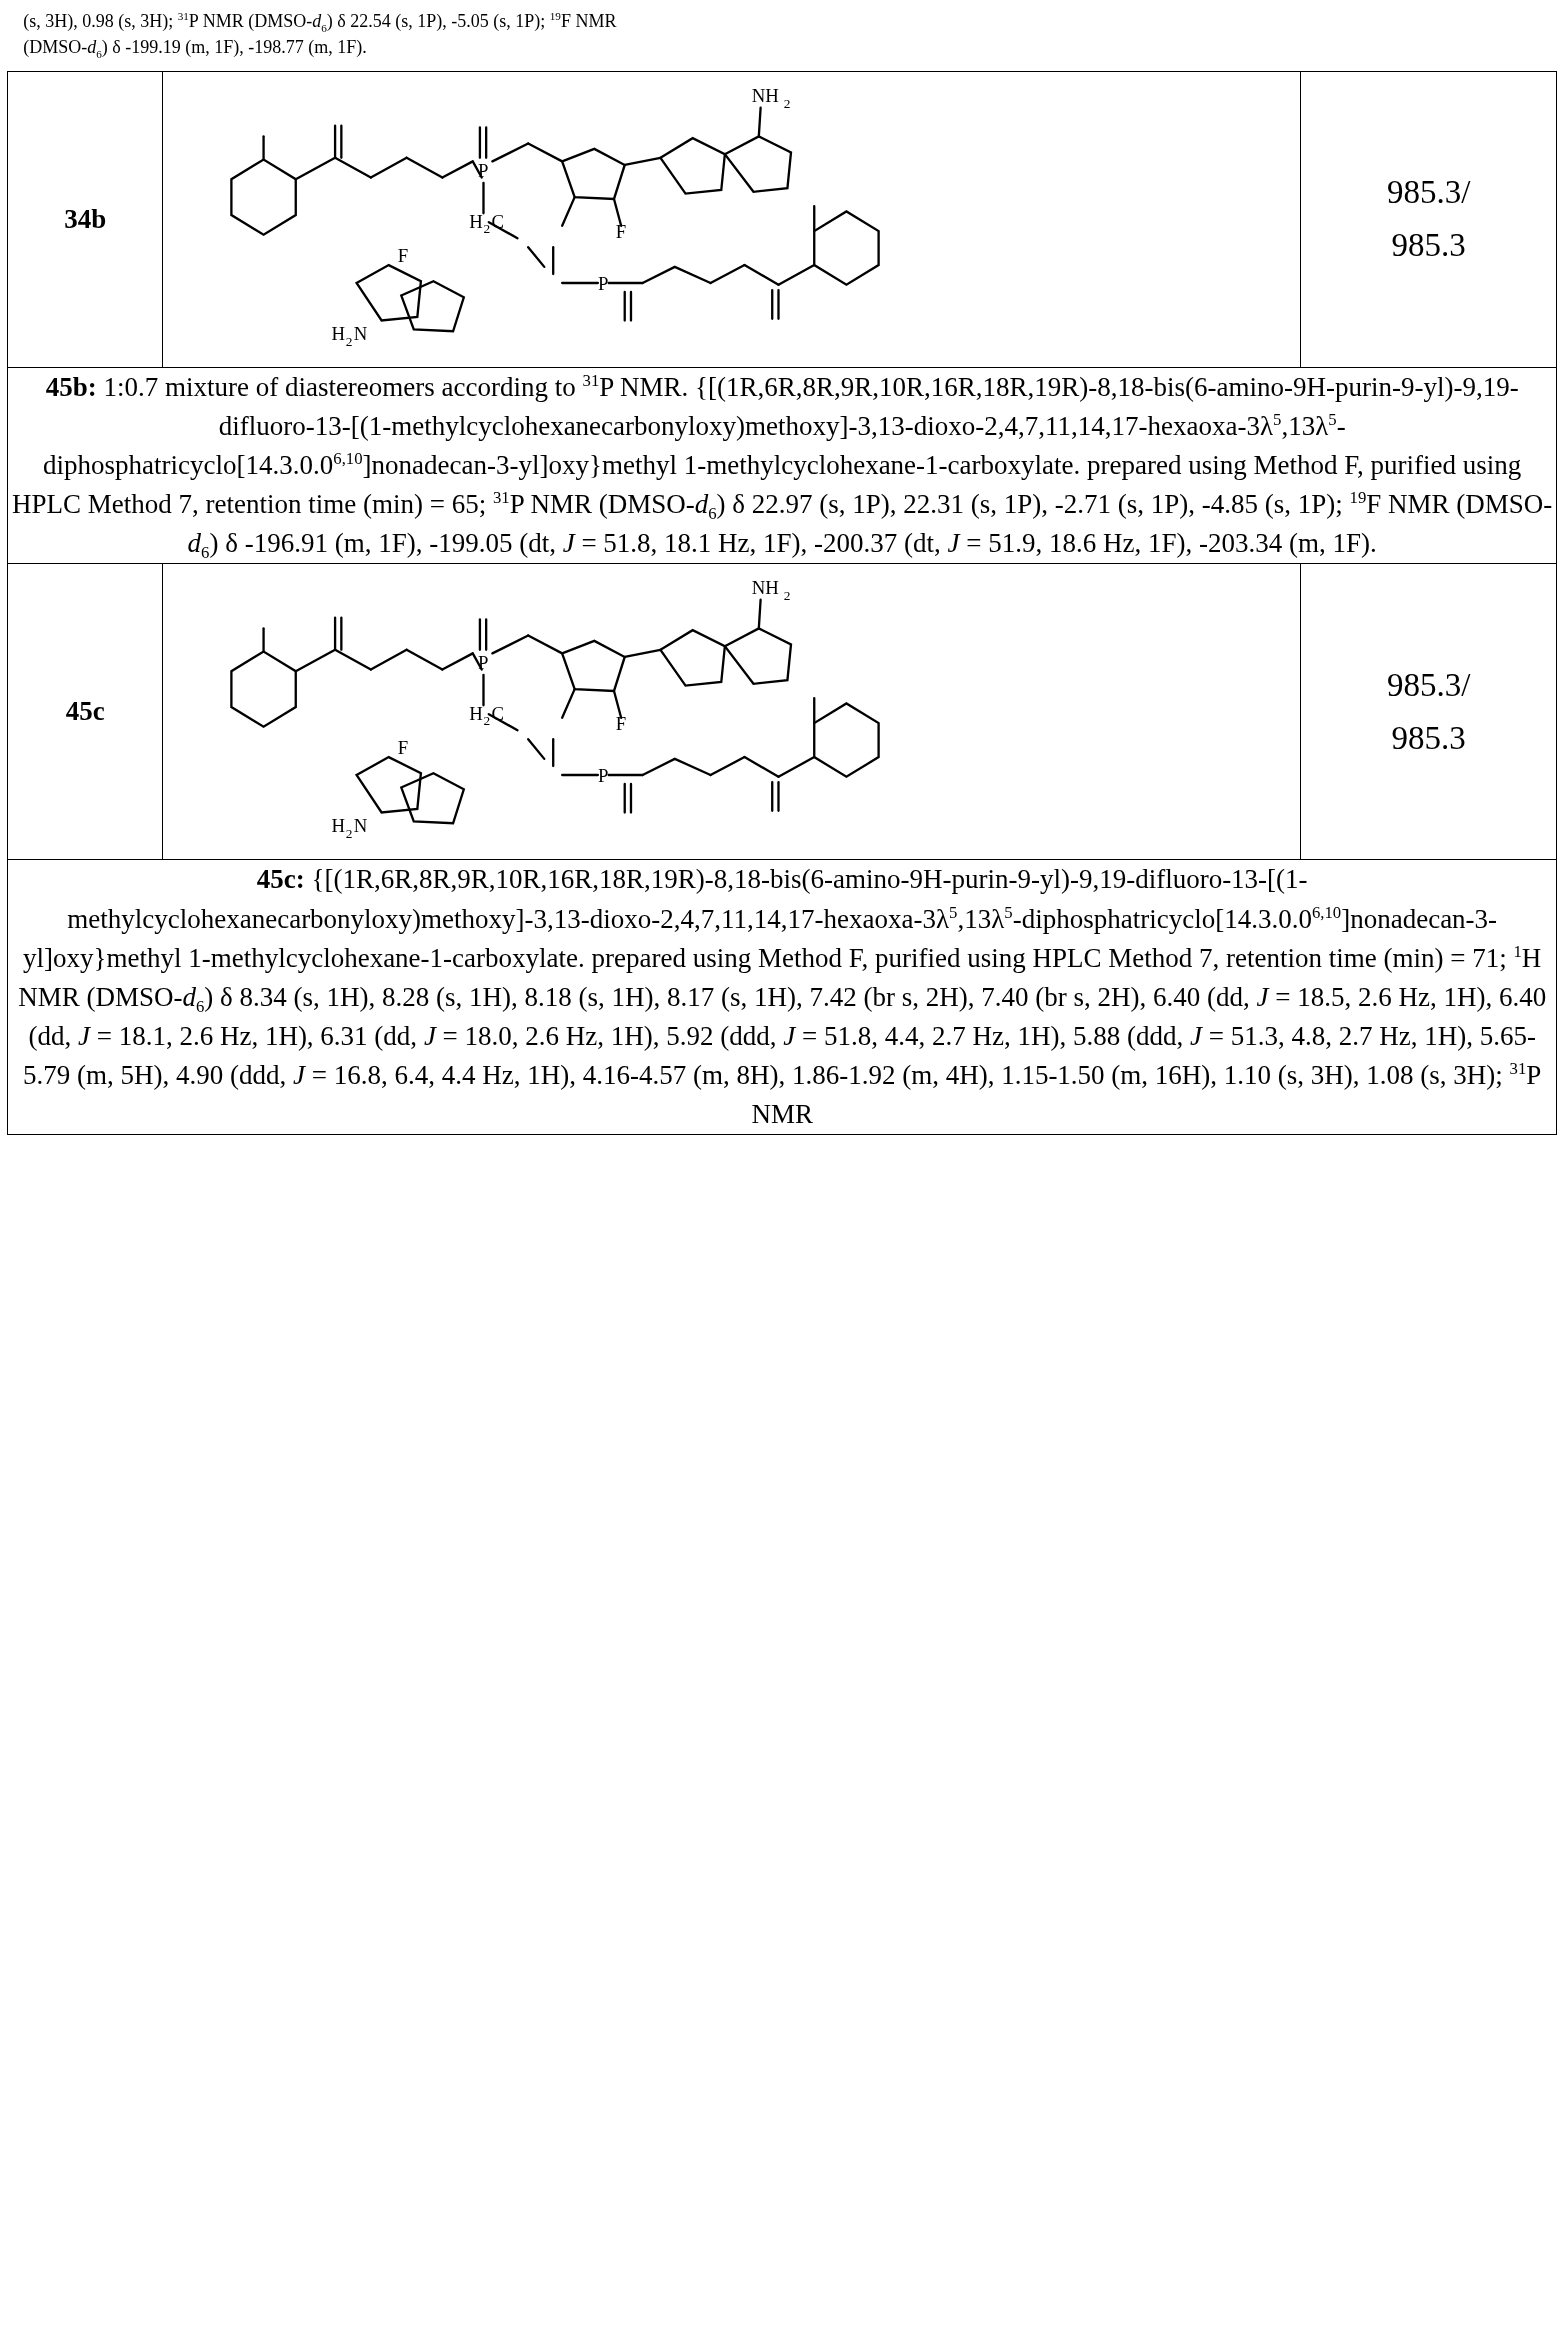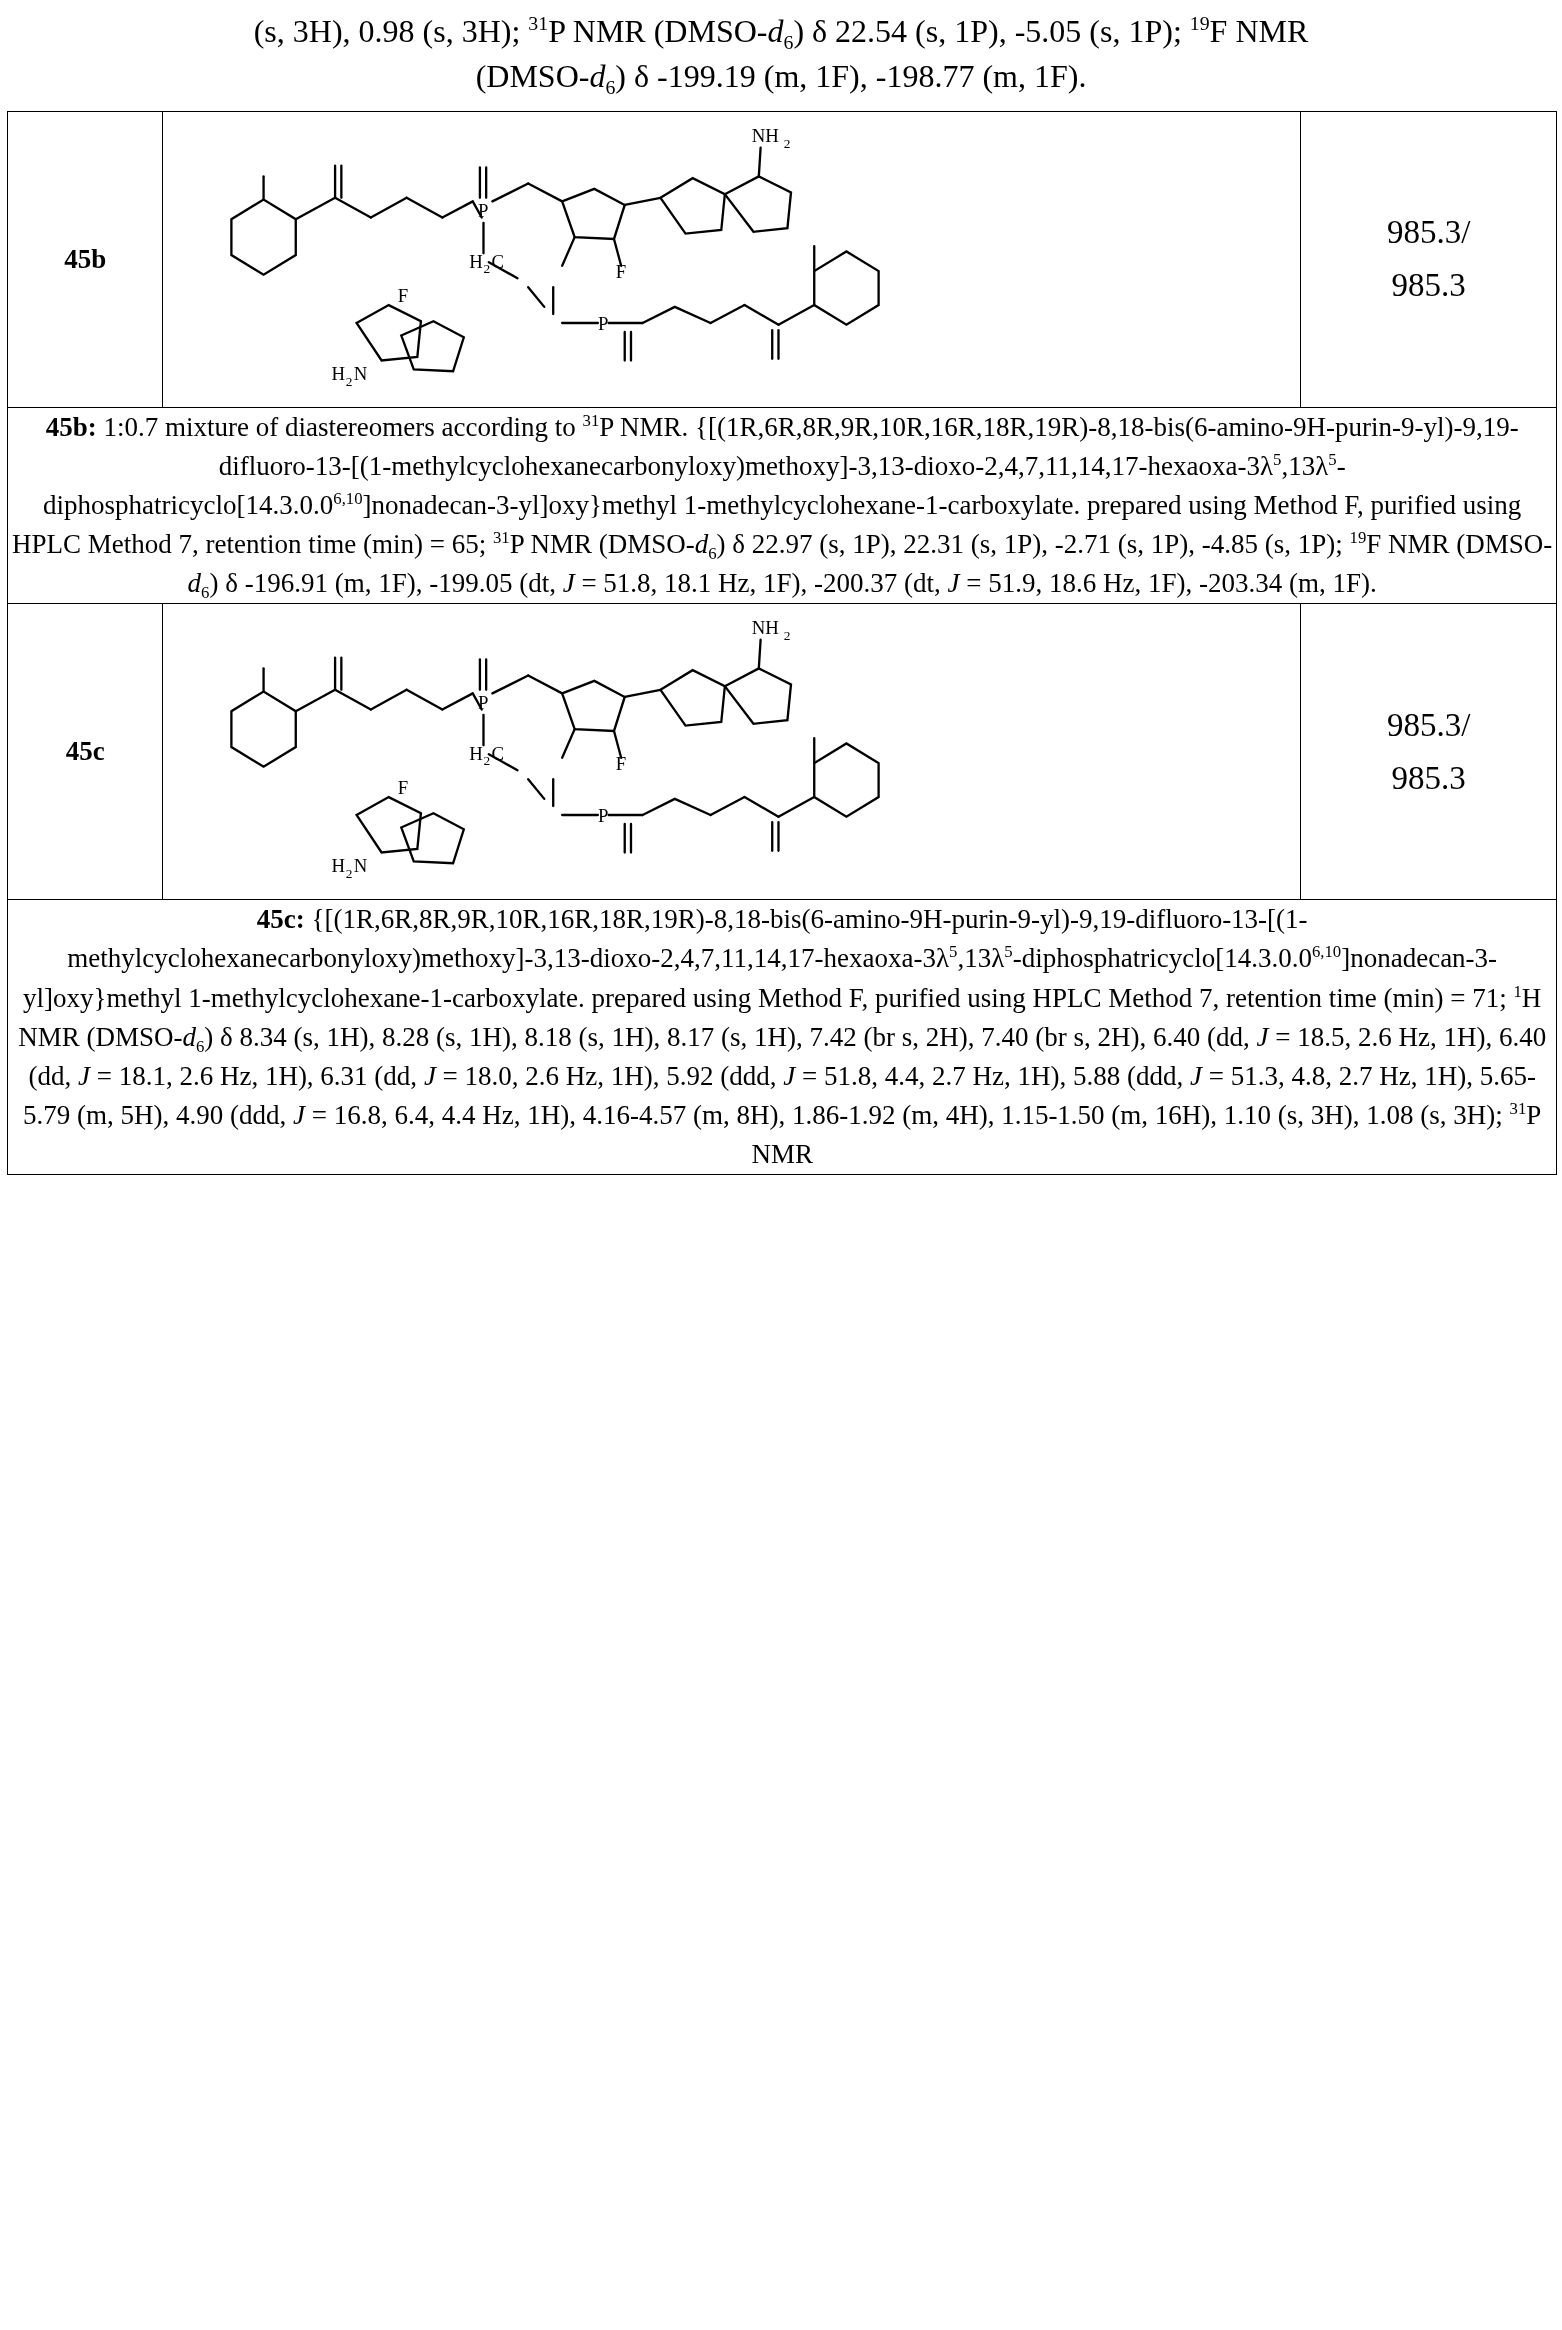--- a/index.html
+++ b/index.html
@@ -8,23 +8,22 @@
     font-family:"Liberation Serif", serif;
     color:#000;
   }
   .page{
     width:1562px;
     box-sizing:border-box;
     padding:0 7.2px 0 7.2px;
   }
   
   .top-para{
-    font-size:32px;
+    font-size:18px;
     line-height:1.42;
-    text-align:center;
     padding:9px 16px 10.7px 16px;
   }
   
   table.maintable{
     border-collapse:collapse;
     width:1548px;
     margin:0 auto;
     table-layout:fixed;
   }
   table.maintable td{
@@ -74,21 +73,21 @@
   <div class="top-para">
     (s, 3H), 0.98 (s, 3H); <sup>31</sup>P NMR (DMSO-<i>d</i><sub>6</sub>) δ 22.54 (s, 1P), -5.05 (s, 1P); <sup>19</sup>F NMR<br>
     (DMSO-<i>d</i><sub>6</sub>) δ -199.19 (m, 1F), -198.77 (m, 1F).
   </div>
 
   <table class="maintable">
 
     <tbody>
         <tr>
       <td class="idcell">
-        <span>45b</span>
+        <span>34b</span>
       </td>
       <td class="structcell">
         <svg class="struct-svg" width="1110" height="295" viewBox="0 0 1240 330">
           <g stroke="#000" stroke-width="2.6" fill="none" stroke-linecap="round">
 
             <polygon points="60,120 60,160 96,182 132,160 132,120 96,98"></polygon>
             <line x1="96" y1="98" x2="96" y2="72"></line>
             <line x1="132" y1="120" x2="176" y2="96"></line>
 
             <line x1="176" y1="96" x2="176" y2="60"></line>

